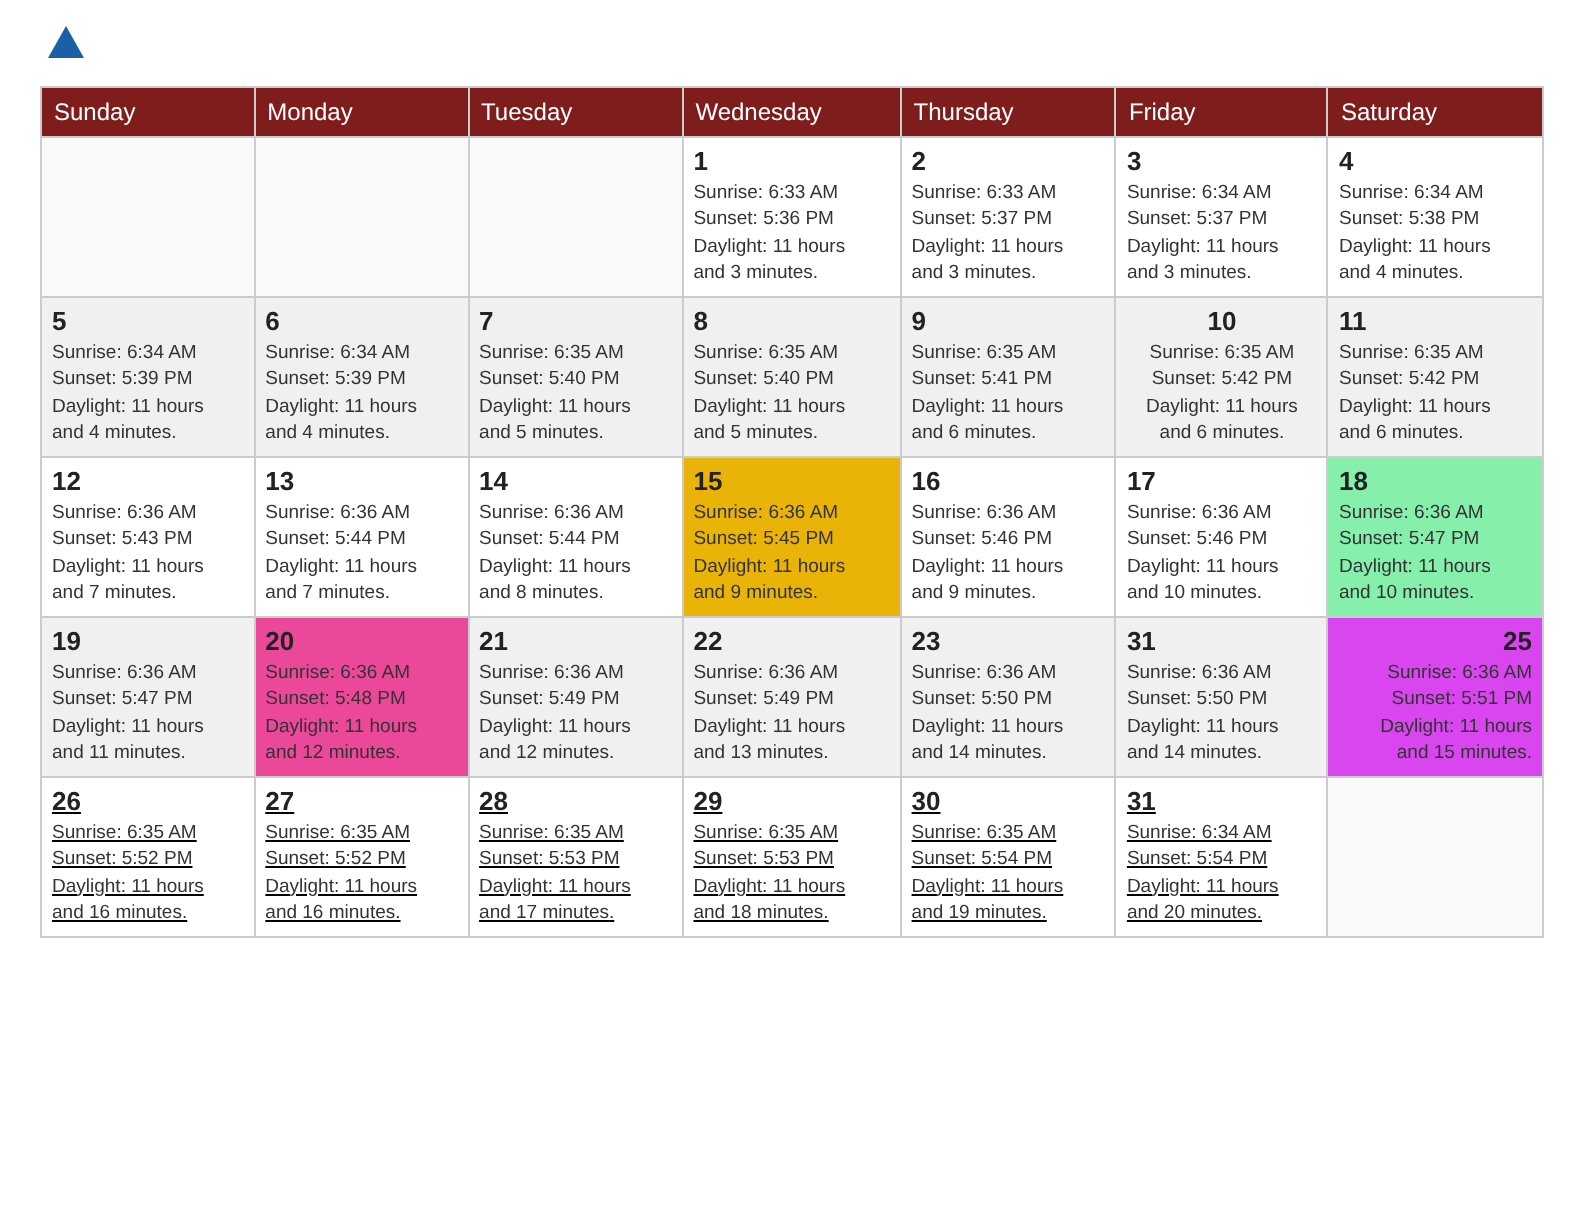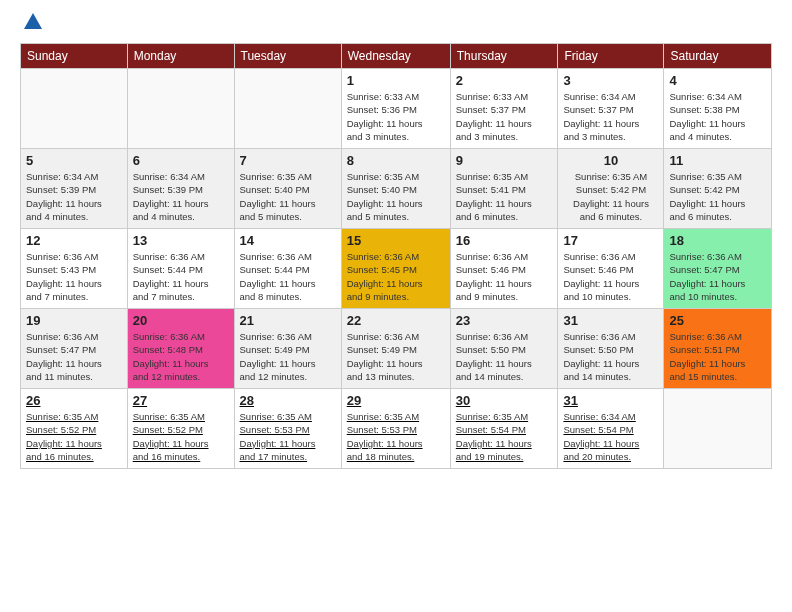--- a/index.html
+++ b/index.html
@@ -291,21 +291,21 @@
 Daylight: 11 hours
 and 14 minutes.</div>
           </td>
           <td style="background: rgb(240, 240, 240);">
             <div class="day-number">31</div>
             <div class="day-info" style="white-space: pre-line;">Sunrise: 6:36 AM
 Sunset: 5:50 PM
 Daylight: 11 hours
 and 14 minutes.</div>
           </td>
-          <td style="background: #f97316;">
+          <td style="background: #d946ef; text-align: right;">
             <div class="day-number">25</div>
             <div class="day-info" style="white-space: pre-line;">Sunrise: 6:36 AM
 Sunset: 5:51 PM
 Daylight: 11 hours
 and 15 minutes.</div>
           </td>
         </tr>
         <tr style="background-color: rgb(255, 255, 255); text-decoration: underline;">
           <td style="background: rgb(255, 255, 255);">
             <div class="day-number">26</div>

